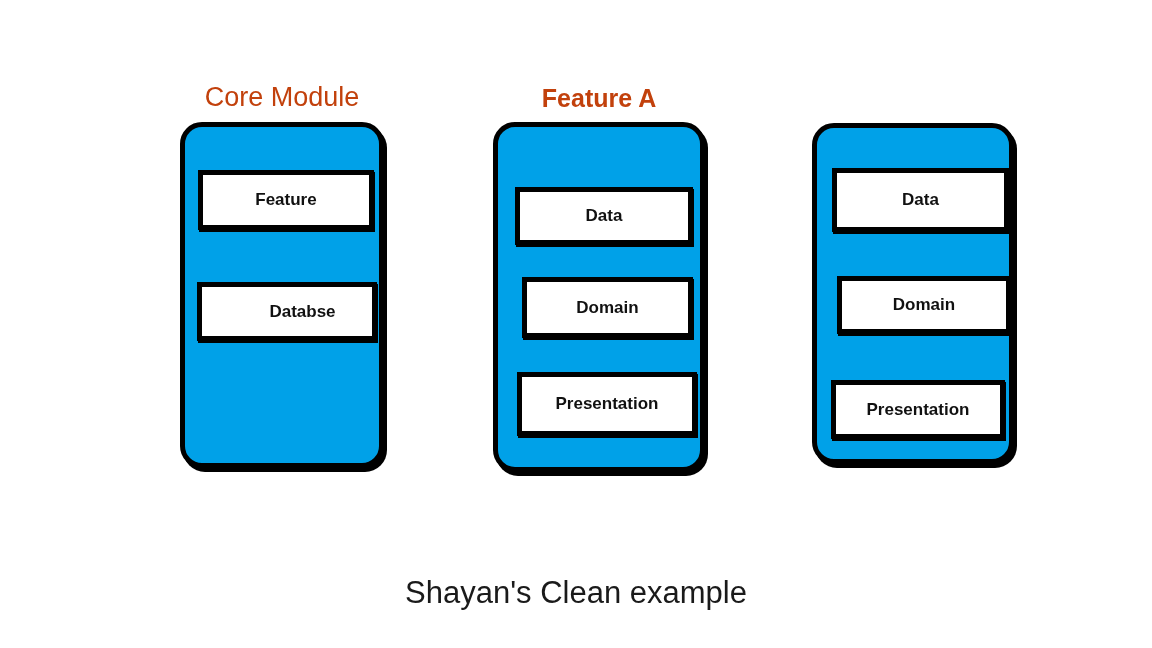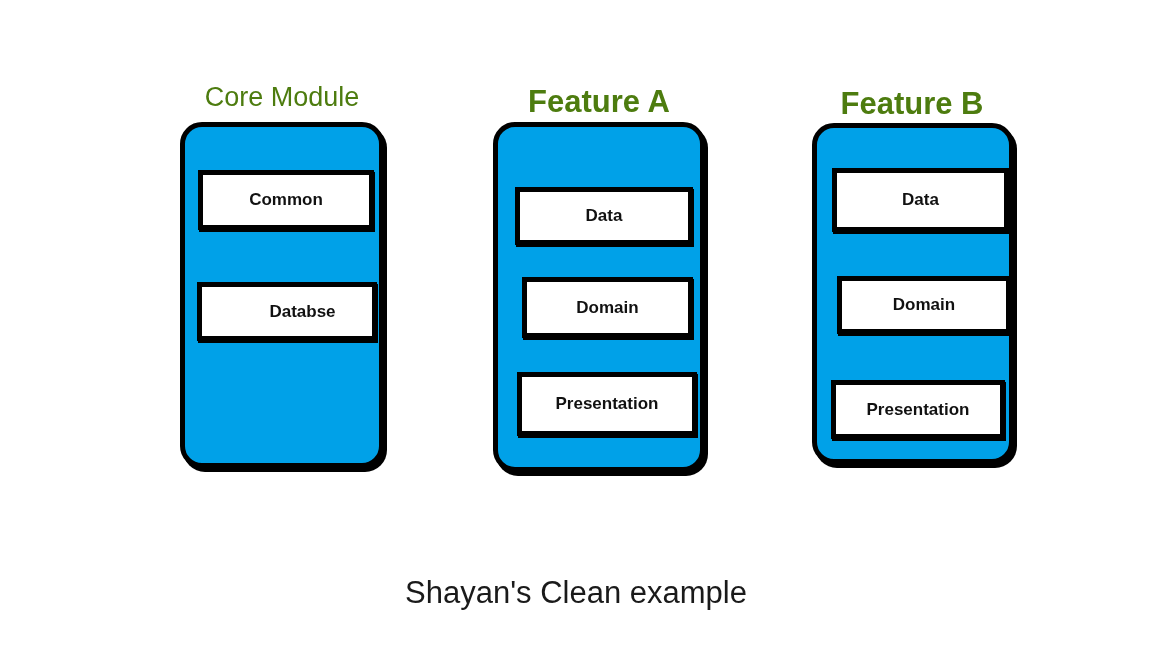--- a/index.html
+++ b/index.html
@@ -10,31 +10,31 @@
   }
   .canvas {
     position: relative;
     width: 1152px;
     height: 648px;
     background: #ffffff;
     overflow: hidden;
   }
   .module-title {
     position: absolute;
-    color: #4d7c0f;
+    color: #c2410c;
     text-align: center;
     white-space: nowrap;
     transform: translateX(-50%);
   }
   .title-regular {
     font-size: 27px;
     font-weight: 400;
   }
   .title-bold {
-    font-size: 31px;
+    font-size: 25px;
     font-weight: 700;
   }
   .module-body {
     position: absolute;
     background: #00A1E8;
     border: 5px solid #000000;
     border-radius: 22px;
     box-shadow: 3px 4px 0 #000000;
     box-sizing: border-box;
   }
@@ -88,41 +88,40 @@
   #caption      { top: 575px; text-align: center; }
 </style>
 </head>
 <body>
 
 <div class="canvas">
 
   <div id="title-core" class="module-title title-regular">Core Module</div>
   <div id="body-core" class="module-body">
     <div id="core-box-0" class="layer-box">
-      <span class="layer-label">Common</span>
+      <span class="layer-label">Feature</span>
     </div>
     <div id="core-box-1" class="layer-box">
       <span class="layer-label">Databse</span>
     </div>
   </div>
 
   <div id="title-feata" class="module-title title-bold">Feature A</div>
   <div id="body-feata" class="module-body">
     <div id="feata-box-0" class="layer-box">
       <span class="layer-label">Data</span>
     </div>
     <div id="feata-box-1" class="layer-box">
       <span class="layer-label">Domain</span>
     </div>
     <div id="feata-box-2" class="layer-box">
       <span class="layer-label">Presentation</span>
     </div>
   </div>
 
-  <div id="title-featb" class="module-title title-bold">Feature B</div>
   <div id="body-featb" class="module-body">
     <div id="featb-box-0" class="layer-box">
       <span class="layer-label">Data</span>
     </div>
     <div id="featb-box-1" class="layer-box">
       <span class="layer-label">Domain</span>
     </div>
     <div id="featb-box-2" class="layer-box">
       <span class="layer-label">Presentation</span>
     </div>

